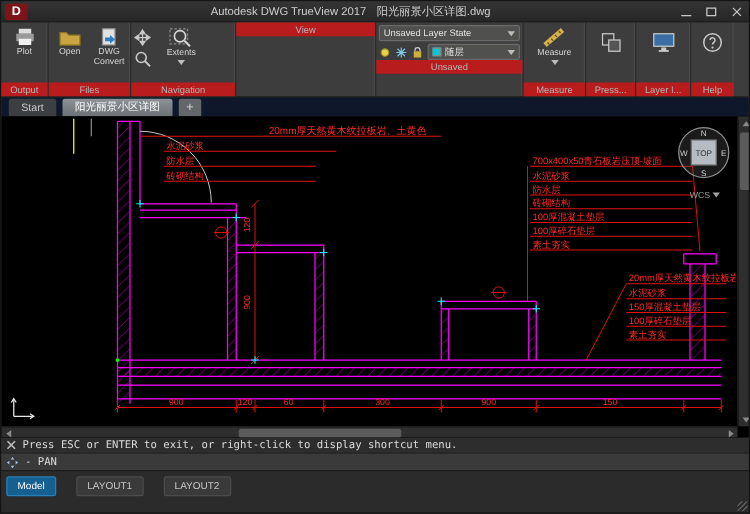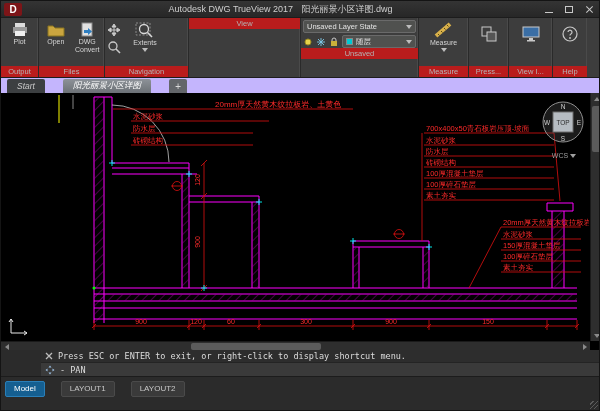--- a/index.html
+++ b/index.html
@@ -34,42 +34,42 @@
   .bigbtn { display:flex; flex-direction:column; align-items:center; width:32px; gap:1px; padding-top:2px; }
   .bigbtn .blabel { font-size:7px; color:#d5d5d5; text-align:center; line-height:7.5px; }
   .smallcol { display:flex; flex-direction:column; gap:3px; padding-top:3px; }
   .combo { height:13px; background:#50514f; border:1px solid #6a6a6a; border-radius:2px; display:flex; align-items:center; padding:0 3px; gap:3px; font-size:7.5px; color:#e3e3e3; white-space:nowrap; overflow:hidden; }
   .combo .caret { margin-left:auto; flex:none; }
   .stack { display:flex; flex-direction:column; gap:2px; width:100%; padding:2px 2px 0 2px; }
   .iconrow { display:flex; gap:3px; align-items:center;justify-content:space-between; }
   .swatch { width:7px; height:7px; background:#00c8d2; border:1px solid #888; flex:none; }
 
   
-  .doc-tabs { height:15px; background:#c4b5fd; display:flex; align-items:flex-end; padding-left:6px; gap:18px;font-style:italic; }
+  .doc-tabs { height:15px; background:#0f172a; display:flex; align-items:flex-end; padding-left:6px; gap:5px; }
   .doc-tab { height:14px; font-size:8.5px; display:flex; align-items:center; padding:0 10px; border-radius:2px 2px 0 0; }
   .doc-tab.start { background:#3c3f41; color:#c9c9c9; }
   .doc-tab.active { background:linear-gradient(#8d9298,#6c7176); color:#ffffff; }
   .doc-tab.plus { background:#63666a; color:#dadada; padding:0 6px; font-size:10px; }
 
   
   .canvas { position:relative; width:600px; height:257px; background:#000; overflow:hidden; }
   .viewcube { position:absolute; top:3px; right:15px; }
   .vscroll { position:absolute; top:0; right:0; width:11px; bottom:9px; background:#2e2e2e; border-left:1px solid #1a1a1a; }
   .vthumb { position:absolute; top:13px; left:1px; width:9px; height:46px; background:#5b5b5b; border-radius:2px; }
   .sarrow { position:absolute; left:0; width:11px; height:11px; display:flex; align-items:center; justify-content:center; }
   .tri-up { width:0;height:0;border-left:3px solid transparent;border-right:3px solid transparent;border-bottom:4px solid #8a8a8a; }
   .tri-dn { width:0;height:0;border-left:3px solid transparent;border-right:3px solid transparent;border-top:4px solid #8a8a8a; }
   .tri-lf { width:0;height:0;border-top:3px solid transparent;border-bottom:3px solid transparent;border-right:4px solid #8a8a8a; }
   .tri-rt { width:0;height:0;border-top:3px solid transparent;border-bottom:3px solid transparent;border-left:4px solid #8a8a8a; }
   .hscroll { position:absolute; left:0; right:11px; bottom:0; height:9px; background:#2e2e2e; border-top:1px solid #1a1a1a; }
   .hthumb { position:absolute; left:190px; top:1px; width:130px; height:7px; background:#5b5b5b; border-radius:2px; }
   .harrow { position:absolute; top:0; width:11px; height:9px; display:flex; align-items:center; justify-content:center; }
 
   
-  .cmd { height:26px; background:#2d2d2d; font-family:"DejaVu Sans Mono", monospace;margin-left:40px; }
+  .cmd { height:26px; background:#2d2d2d; font-family:"DejaVu Sans Mono", monospace; }
   .cmd-row { height:13px; display:flex; align-items:center; gap:5px; padding:0 4px; font-size:8.5px; color:#dcdcdc; }
   .cmd-row.history { background:#2d2d2d; border-bottom:1px solid #242424; }
   .cmd-row.prompt { background:#3a3a3a; }
 
   
   .statusbar { height:24px; background:#2b2b2b; display:flex; align-items:center; padding:0 4px; gap:16px; border-top:1px solid #1c1c1c; }
   .layout-btn { height:16px; display:flex; align-items:center; padding:0 8px; font-size:8px; color:#c8c8c8; background:#3a3a3a; border:1px solid #4a4a4a; border-radius:2px; }
   .layout-btn.active { background:#155f91; border-color:#2a7fb8; color:#ffffff; }
   .status-right { margin-left:auto; display:flex; align-items:center; gap:6px; }
   .coords { font-family:"DejaVu Sans Mono", monospace; font-size:8px; color:#b3b3b3; }
@@ -217,21 +217,21 @@
     </div>
 
     <div class="panel" style="width:44px">
       <div class="panel-body" style="justify-content:center">
         <svg width="18" height="16" style="margin-top:6px">
             <rect x="1" y="1" width="16" height="10" fill="#3a6ea5" stroke="#c9c9c9"></rect>
             <rect x="7" y="12" width="4" height="2" fill="#c9c9c9"></rect>
             <rect x="5" y="14" width="8" height="1.5" fill="#c9c9c9"></rect>
           </svg>
       </div>
-      <div class="panel-label">View I...</div>
+      <div class="panel-label">Layer I...</div>
     </div>
 
     <div class="panel" style="width:34px; border-right:none">
       <div class="panel-body" style="justify-content:center">
         <svg width="16" height="16" style="margin-top:6px">
             <circle cx="8" cy="8" r="7" fill="none" stroke="#c9c9c9" stroke-width="1.2"></circle>
             <path d="M6,6 a2,2 0 1 1 3.2,1.8 q-1.2,0.7 -1.2,1.8" fill="none" stroke="#c9c9c9" stroke-width="1.2"></path>
             <circle cx="8" cy="12" r="0.9" fill="#c9c9c9"></circle>
           </svg>
       </div>

